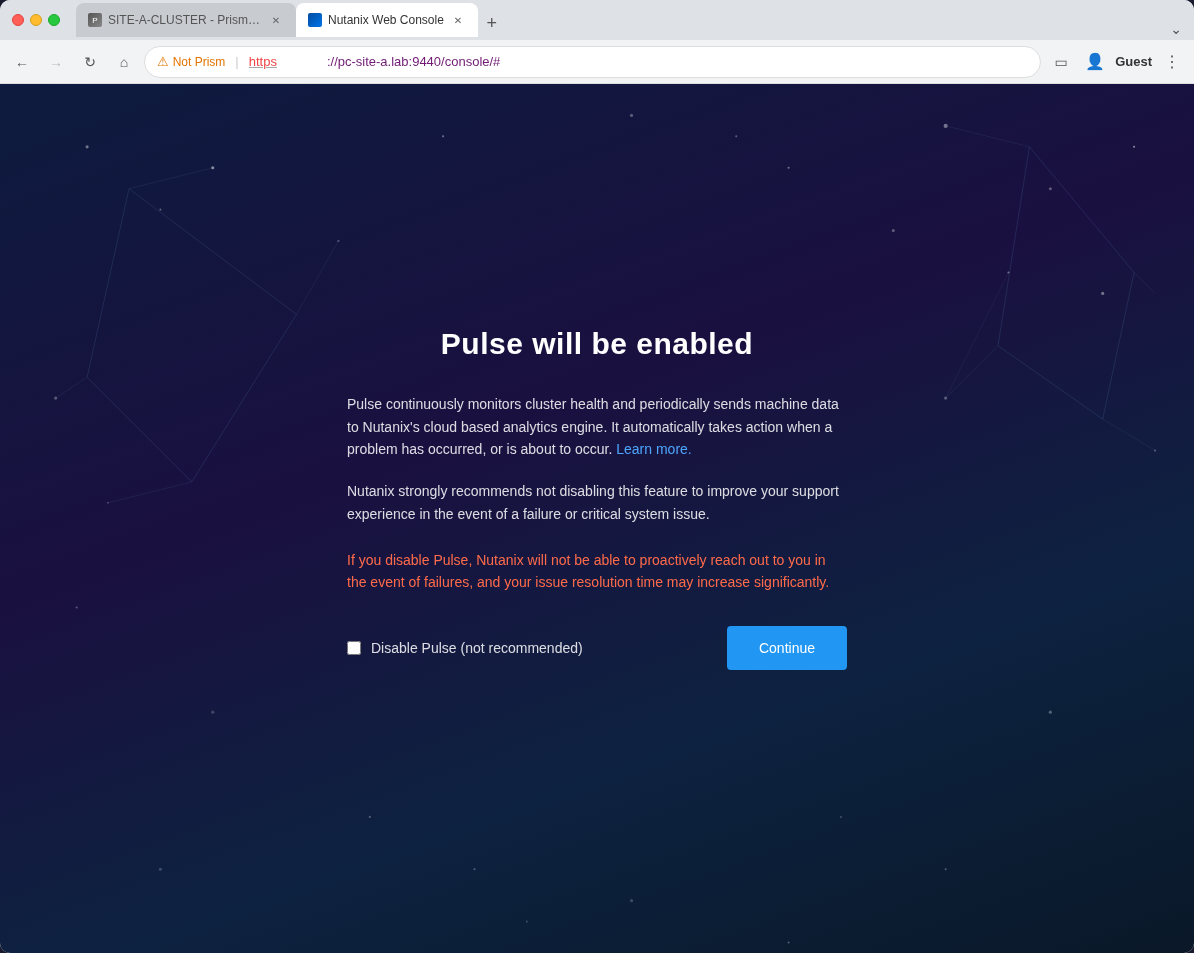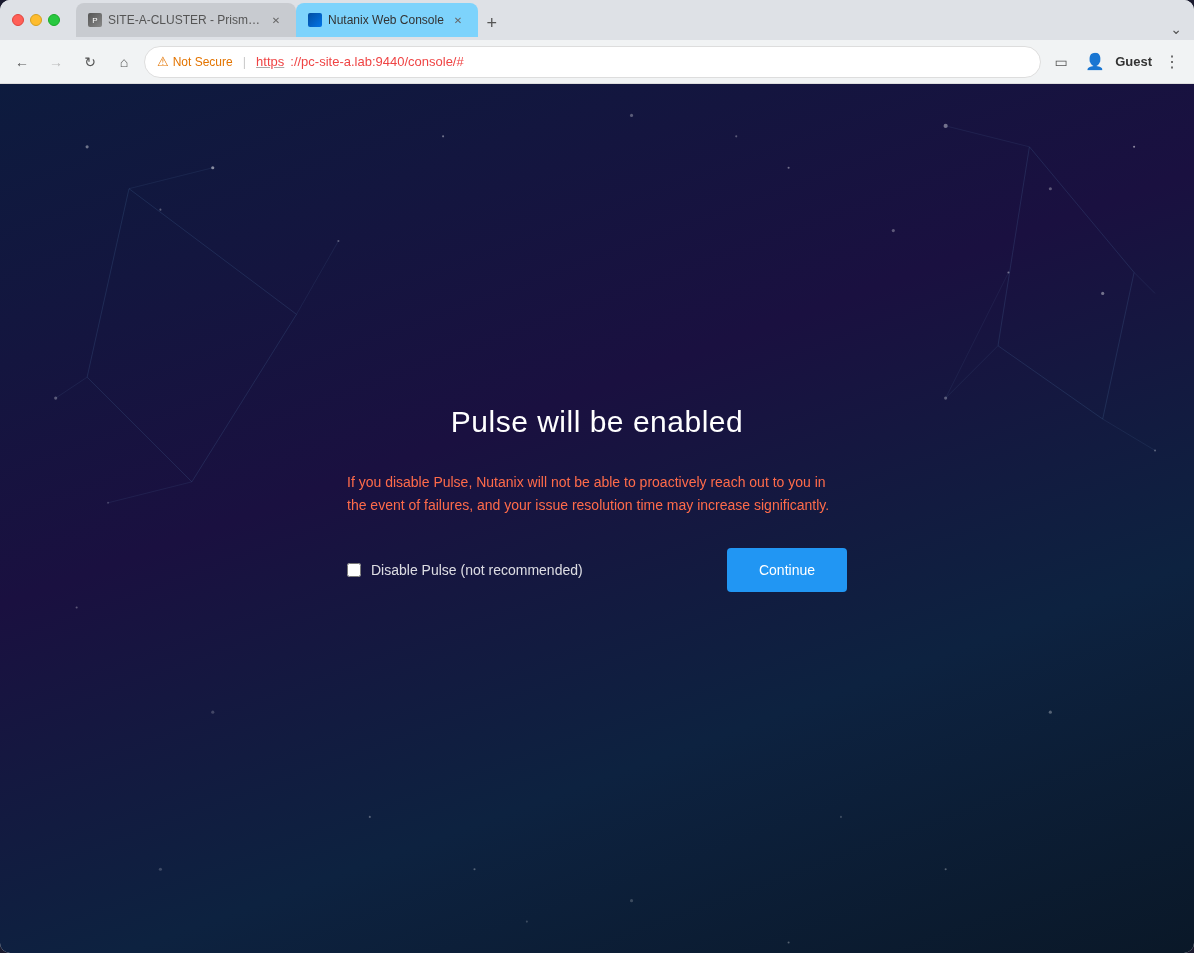--- a/index.html
+++ b/index.html
@@ -71,21 +71,21 @@
       cursor: pointer;
       height: 34px;
     }
 
     .tab.inactive {
       background: #c8cbd0;
       color: #555;
     }
 
     .tab.active {
-      background: #7dd3fc;
+      background: #ffffff;
       color: #333;
     }
 
     .tab-favicon {
       width: 14px;
       height: 14px;
       flex-shrink: 0;
       background: #888;
       border-radius: 2px;
     }
@@ -201,21 +201,22 @@
       margin: 0 4px;
     }
 
     .url-https {
       color: #ef4444;
       text-decoration: underline;
       text-decoration-color: #aaa;
     }
 
     .url-rest {
-      color: #ef4444;
+      color: #701a75;
+      margin-left: 44px;
     }
 
     .nav-right {
       display: flex;
       align-items: center;
       gap: 6px;
     }
 
     .profile-btn {
       width: 28px;
@@ -264,21 +265,21 @@
       position: relative;
       z-index: 2;
       max-width: 540px;
       width: 100%;
       text-align: left;
       padding: 0 20px;
     }
 
     .page-title {
       font-size: 30px;
-      font-weight: 400;
+      font-weight: 700;
       color: white;
       text-align: center;
       margin-bottom: 32px;
       letter-spacing: 0.5px;
     }
 
     .description-text {
       font-size: 14px;
       color: rgba(255,255,255,0.85);
       line-height: 1.6;
@@ -394,21 +395,21 @@
 
   <div class="nav-bar">
     <div class="nav-btn">←</div>
     <div class="nav-btn disabled">→</div>
     <div class="nav-btn">↻</div>
     <div class="nav-btn">⌂</div>
 
     <div class="address-bar">
       <div class="not-secure">
         <span class="not-secure-icon">⚠</span>
-        <span>Not Secure</span>
+        <span>Not Prism</span>
       </div>
       <span class="separator">|</span>
       <span class="url-https">https</span>
       <span class="url-rest">://pc-site-a.lab:9440/console/#</span>
     </div>
 
     <div class="nav-right">
       <div class="nav-btn">▭</div>
       <div class="profile-btn">👤</div>
       <span class="guest-label">Guest</span>
@@ -461,21 +462,26 @@
       <line x1="1080" y1="180" x2="1100" y2="200" stroke="rgba(100,150,200,0.15)" stroke-width="0.7"></line>
       <line x1="1050" y1="320" x2="1100" y2="350" stroke="rgba(100,150,200,0.15)" stroke-width="0.7"></line>
       <line x1="950" y1="250" x2="900" y2="300" stroke="rgba(100,150,200,0.15)" stroke-width="0.7"></line>
       <line x1="900" y1="300" x2="960" y2="180" stroke="rgba(100,150,200,0.12)" stroke-width="0.7"></line>
     </svg>
 
     <div class="content-card">
 
       <h1 class="page-title">Pulse will be enabled</h1>
 
-
+      <p class="description-text">
+        <span>Pulse continuously monitors cluster health and periodically sends machine data to Nutanix's cloud based analytics engine. It automatically takes action when a problem has occurred, or is about to occur.</span>
+        <a class="learn-more-link" href="#">Learn more.</a>
+      </p>
+
+      <p class="recommend-text">Nutanix strongly recommends not disabling this feature to improve your support experience in the event of a failure or critical system issue.</p>
 
       <p class="warning-text">If you disable Pulse, Nutanix will not be able to proactively reach out to you in the event of failures, and your issue resolution time may increase significantly.</p>
 
       <div class="checkbox-row">
         <label class="checkbox-label">
           <input type="checkbox" class="checkbox-input" style="">
           <span class="checkbox-text">Disable Pulse (not recommended)</span>
         </label>
 
         <button class="continue-btn">Continue</button>

